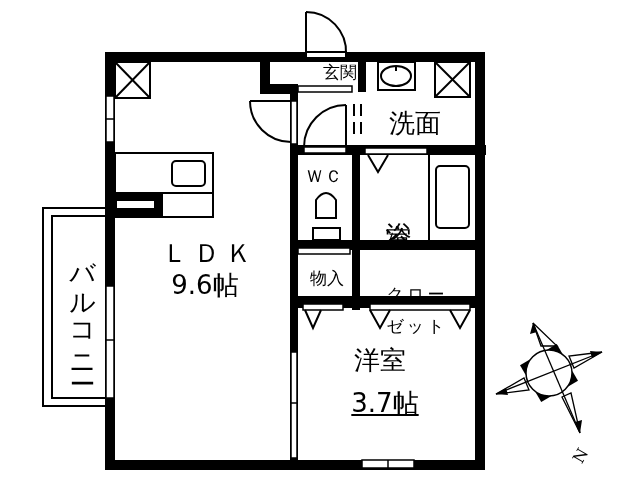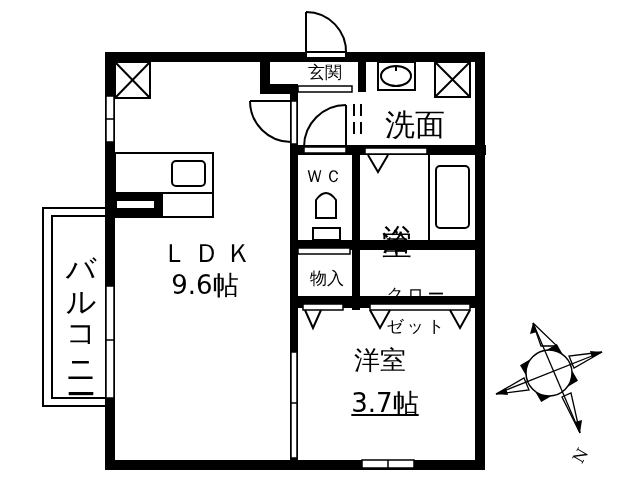--- a/index.html
+++ b/index.html
@@ -1,20 +1,20 @@
 <!DOCTYPE html>
 <html><head>
   <meta charset="utf-8">
   <style>
     html, body { margin:0; padding:0; background:#ffffff; }
     body { width:640px; height:480px; position:relative; overflow:hidden; font-family:"DejaVu Sans", sans-serif; }
     #plan { position:absolute; left:0; top:0; width:640px; height:480px; }
     .lbl { position:absolute; color:#000; text-align:center; line-height:1; white-space:nowrap; }
     .lbl-big { font-size:26px; }
-    .lbl-mid { font-size:30px; }
+    .lbl-mid { font-size:26px; }
     .lbl-sm { font-size:17px; }
     .vert { writing-mode: vertical-rl; text-orientation: upright; letter-spacing:2px; }
   </style>
 </head>
 <body>
 
 <svg id="plan" viewBox="0 0 640 480" xmlns="http://www.w3.org/2000/svg">
 
   <g>
     <rect x="43" y="208" width="63" height="198" fill="none" stroke="#000" stroke-width="2"></rect>
@@ -161,21 +161,21 @@
     </g>
   </g>
 </svg>
 
 <div class="lbl lbl-big" style="left:150px; top:240px; width:120px; letter-spacing:6px;">ＬＤＫ</div>
 <div class="lbl lbl-big" style="left:145px; top:272px; width:120px;">9.6帖</div>
 
 <div class="lbl lbl-big" style="left:330px; top:347px; width:100px;">洋室</div>
 <div class="lbl lbl-big" style="left:325px; top:390px; width:120px;text-decoration:underline;">3.7帖</div>
 
-<div class="lbl lbl-sm" style="left:298px; top:64px; width:54px;">玄関</div>
+<div class="lbl lbl-sm" style="left:313px; top:64px; width:54px;">玄関</div>
 <div class="lbl lbl-mid" style="left:380px; top:110px; width:70px;">洗面</div>
 
 <div class="lbl lbl-sm" style="left:300px; top:168px; width:50px; letter-spacing:2px;">ＷＣ</div>
 
 <div class="lbl lbl-mid vert" style="left:382px; top:168px; width:30px; height:70px;">浴室</div>
 
 <div class="lbl lbl-sm" style="left:299px; top:270px; width:56px;">物入</div>
 
 <div class="lbl lbl-sm" style="left:362px; top:258px; width:110px; letter-spacing:3px;margin-top:28px;">クロー</div>
 <div class="lbl lbl-sm" style="left:362px; top:278px; width:110px; letter-spacing:3px;margin-top:40px;">ゼット</div>

